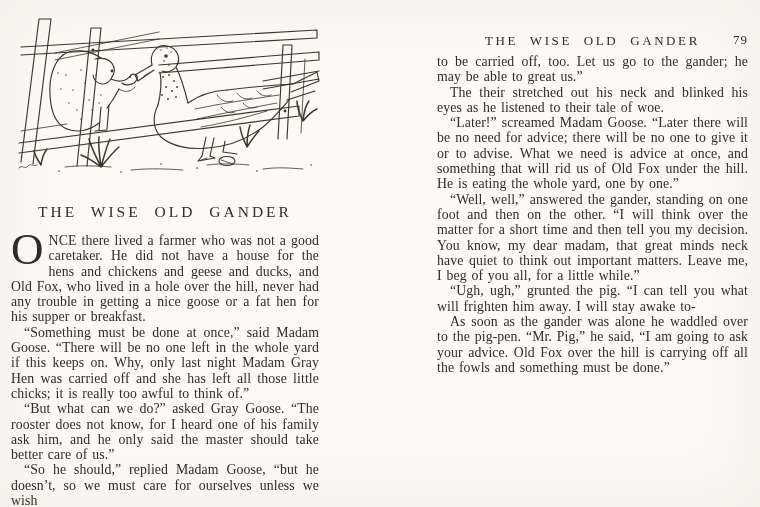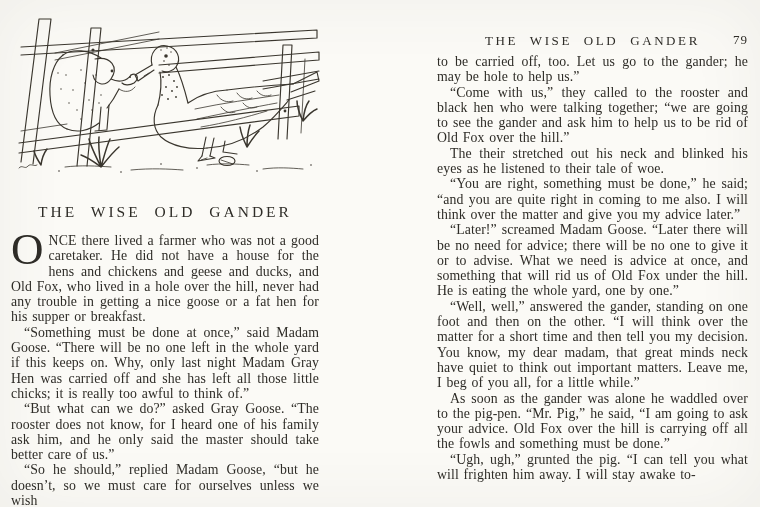--- a/index.html
+++ b/index.html
@@ -223,24 +223,22 @@
   </div>
 
   <div class="page page-right">
 
     <div class="running-head-row">
       <span class="running-head">THE WISE OLD GANDER</span>
       <span class="page-number">79</span>
     </div>
 
     <div class="body-text">
-      <p class="para">to be carried off, too.  Let us go to the gander; he may be hole to help us.”</p>
-      <p class="para indent">“Come with us,” they called to the rooster and black hen who were talking together; “we are going to see the gander and ask him to help us to be rid of Old Fox over the hill.”</p>
+      <p class="para">to be carried off, too.  Let us go to the gander; he may be able to great us.”</p>
       <p class="para indent">The their stretched out his neck and blinked his eyes as he listened to their tale of woe.</p>
-      <p class="para indent">“You are right, something must be done,” he said; “and you are quite right in coming to me also.  I will think over the matter and give you my advice later.”</p>
       <p class="para indent">“Later!” screamed Madam Goose.  “Later there will be no need for advice; there will be no one to give it or to advise.  What we need is advice at once, and something that will rid us of Old Fox under the hill.  He is eating the whole yard, one by one.”</p>
       <p class="para indent">“Well, well,” answered the gander, standing on one foot and then on the other.  “I will think over the matter for a short time and then tell you my decision.  You know, my dear madam, that great minds neck have quiet to think out important matters.  Leave me, I beg of you all, for a little while.”</p>
+      <p class="para indent">“Ugh, ugh,” grunted the pig.  “I can tell you what will frighten him away.  I will stay awake to-</p>
       <p class="para indent">As soon as the gander was alone he waddled over to the pig-pen.  “Mr. Pig,” he said, “I am going to ask your advice.  Old Fox over the hill is carrying off all the fowls and something must be done.”</p>
-      <p class="para indent">“Ugh, ugh,” grunted the pig.  “I can tell you what will frighten him away.  I will stay awake to-</p>
     </div>
   </div>
 
 </div>
 
 </body></html>

